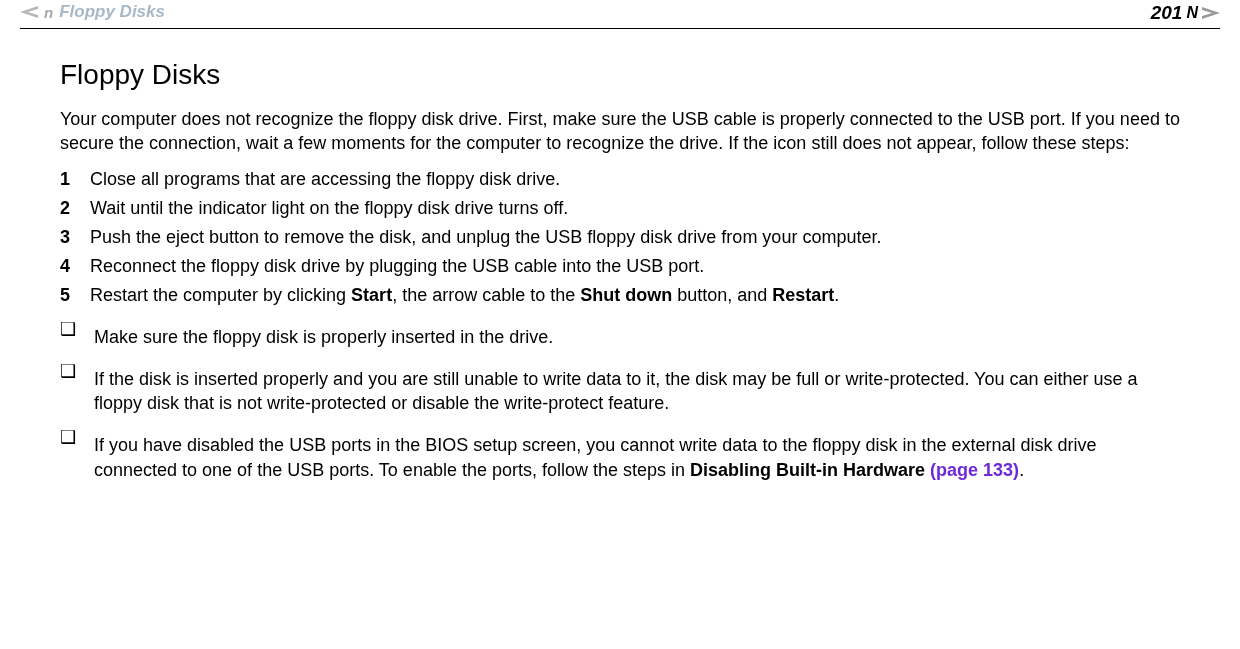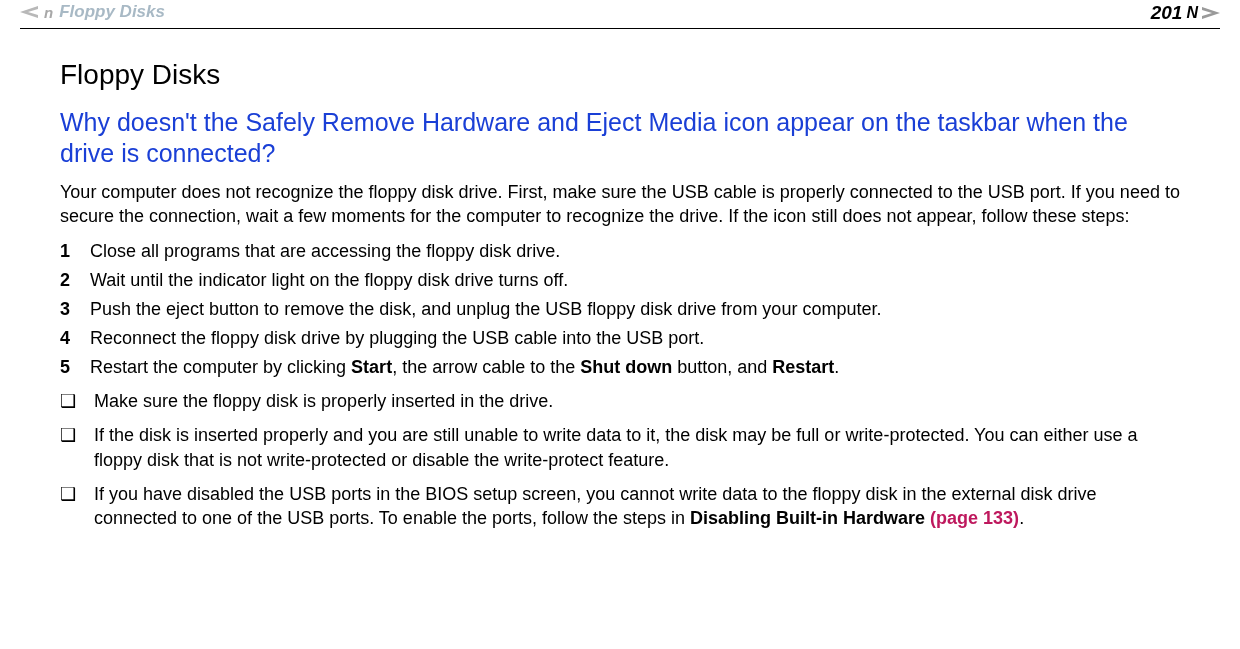--- a/index.html
+++ b/index.html
@@ -102,22 +102,22 @@
       align-items: flex-start;
       font-size: 18px;
       line-height: 1.35;
       margin-bottom: 10px;
     }
     .bullet-mark {
       width: 34px;
       flex-shrink: 0;
       font-size: 18px;
     }
-    .bullet-text { flex: 1; }
-    .link { color: #be185d; font-weight: bold; }
+    .bullet-text { flex: 1; margin-top: 8px; }
+    .link { color: #6d28d9; font-weight: bold; }
     .nav-arrow svg { display: block; }
   </style>
 </head>
 <body>
 
 <div class="page-header">
   <div class="header-left">
     <span class="nav-arrow">
       <svg width="18" height="12" viewBox="0 0 18 12">
           <polygon points="18,0 0,6 18,12 18,9 8,6 18,3" fill="#b8b8b8"></polygon>
@@ -134,21 +134,20 @@
           <polygon points="0,0 18,6 0,12 0,9 10,6 0,3" fill="#9a9a9a"></polygon>
         </svg>
     </span>
   </div>
 </div>
 <hr class="separator">
 
 <div class="content">
   <h1 class="section-title">Floppy Disks</h1>
 
-  <h2 class="question">Why doesn't the Safely Remove Hardware and Eject Media icon appear on the taskbar when the drive is connected?</h2>
 
   <p class="body-text">Your computer does not recognize the floppy disk drive. First, make sure the USB cable is properly connected to the USB port. If you need to secure the connection, wait a few moments for the computer to recognize the drive. If the icon still does not appear, follow these steps:</p>
 
   <div class="step-list">
     <div class="step-row">
       <span class="step-num">1</span>
       <span class="step-text">Close all programs that are accessing the floppy disk drive.</span>
     </div>
     <div class="step-row">
       <span class="step-num">2</span>

